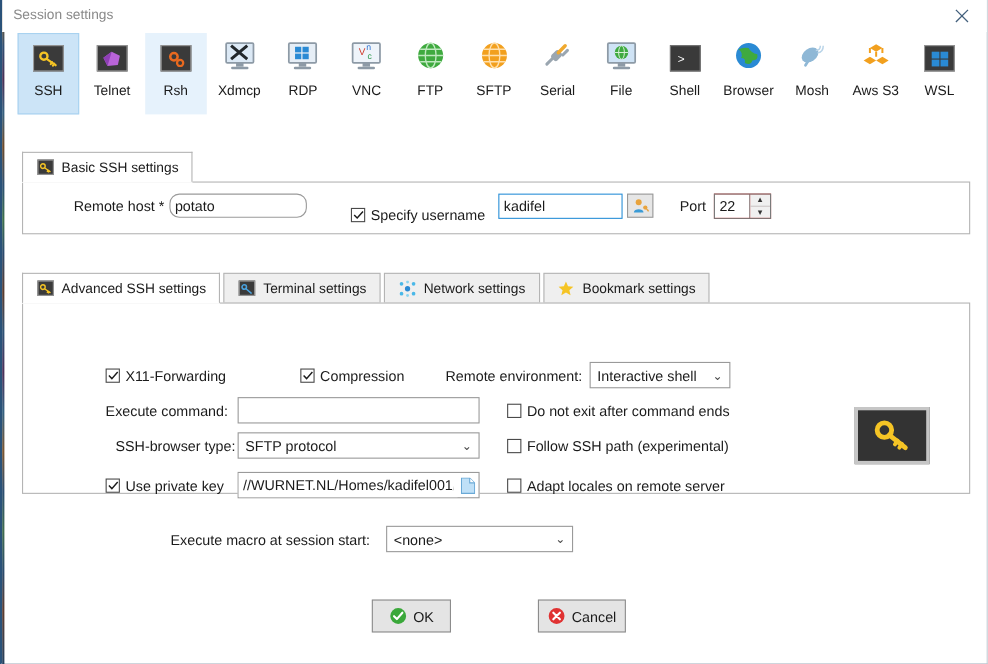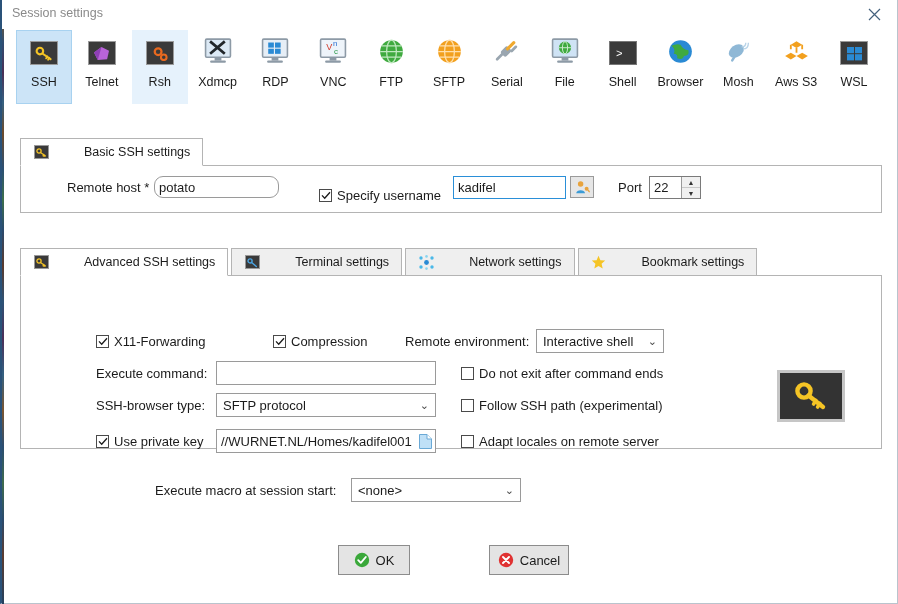--- a/index.html
+++ b/index.html
@@ -103,21 +103,20 @@
     height: 28px;
     display: flex; align-items: center;
     padding: 0 12px;
     box-sizing: border-box;
     font-size: 12.5px; color: #1b1b1b;
     border: 1px solid #b4b4b4;
     background: #efefef;
     cursor: pointer;
     position: relative;
     white-space: nowrap;
-    gap: 28px;
   }
   .tab.active {
     background: #ffffff;
     border-bottom: 1px solid #ffffff;
     z-index: 3;
   }
   .tab .tab-ic {
     width: 16px; height: 15px;
     margin-right: 7px;
     display: flex; align-items: center; justify-content: center;
@@ -514,21 +513,21 @@
       <span class="chev">⌄</span>
     </div>
 
     <div class="abs lbl-txt" style="left:75px; top:90px;">Execute command:</div>
     <input class="fld abs" style="left: 195px; top: 85px; width: 220px; height: 24px;" value="">
     <div class="abs cb-row" style="left:440px; top:90px;">
       <span class="cbox"></span>
       <span class="lbl-txt">Do not exit after command ends</span>
     </div>
 
-    <div class="abs lbl-txt" style="left:75px; top:122px;text-align:center;">SSH-browser type:</div>
+    <div class="abs lbl-txt" style="left:84px; top:122px;text-align:center;">SSH-browser type:</div>
     <div class="combo abs" style="left:195px; top:117px; width:220px; height:24px;">
       <span>SFTP protocol</span>
       <span class="chev">⌄</span>
     </div>
     <div class="abs cb-row" style="left:440px; top:122px;">
       <span class="cbox"></span>
       <span class="lbl-txt">Follow SSH path (experimental)</span>
     </div>
 
     <div class="abs cb-row" style="left:75px; top:158px;">

